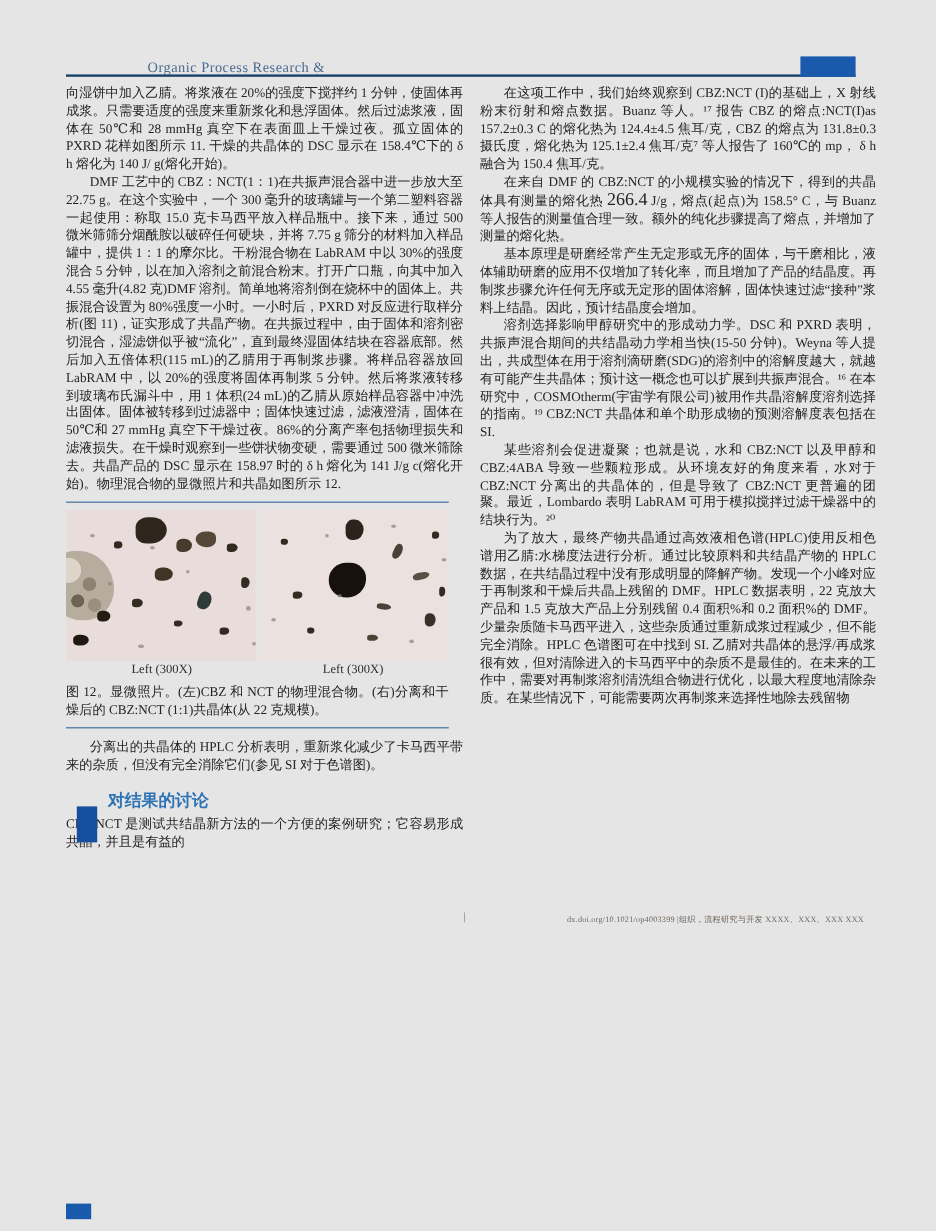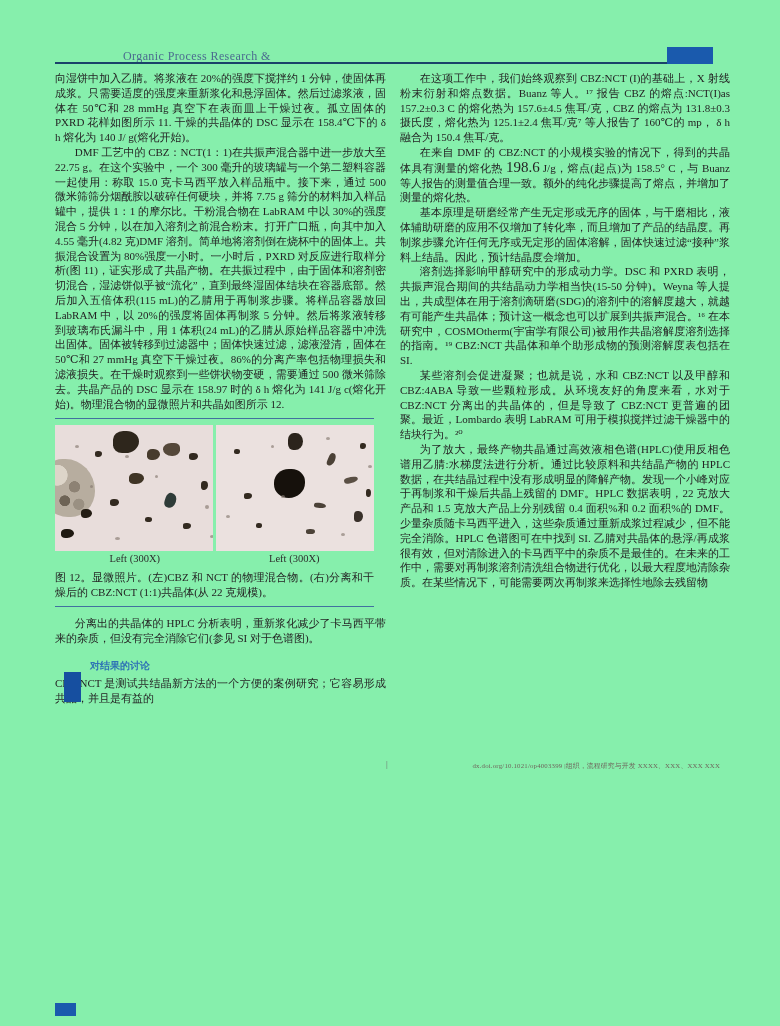--- a/index.html
+++ b/index.html
@@ -1,16 +1,16 @@
 <!DOCTYPE html>
 <html><head>
 <meta charset="utf-8">
 <style>
   html,body{margin:0;padding:0;background:#fff;}
-  .page{position:relative;width:780px;height:1026px;background:#86efac;overflow:hidden;
+  .page{position:relative;width:780px;height:1026px;background:#e5e5e5;overflow:hidden;
         font-family:"Liberation Serif","DejaVu Serif",serif;}
 
   
   .journal-title{position:absolute;left:123px;top:48px;height:14px;overflow:hidden;
                  font-size:12px;line-height:17px;color:#4b6b8f;letter-spacing:.4px;white-space:nowrap;}
   .header-rule{position:absolute;left:55px;top:62px;width:658px;height:2px;background:#1a4369;}
   .header-corner-box{position:absolute;left:667px;top:47px;width:46px;height:17px;background:#1a5aad;}
 
   
   .columns{position:absolute;left:55px;top:71px;width:675px;display:flex;gap:14px;}
@@ -39,21 +39,21 @@
       radial-gradient(circle at 44% 72%, #6e6456 0 10%, rgba(0,0,0,0) 11%),
       radial-gradient(circle at 70% 78%, #9a9082 0 9%,  rgba(0,0,0,0) 10%),
       #b7ad9f;}
   .micro-labels{display:flex;margin-top:2px;}
   .micro-labels span{width:50%;text-align:center;font-size:10.5px;color:#2d2d2d;}
   .caption{margin:6px 0 0 0;text-align:justify;font-size:11px;line-height:14.5px;color:#242424;}
 
   
   .after-fig{margin-top:9px;}
   .discussion{position:relative;margin-top:13px;}
-  .section-heading{margin:0 0 3px 35px;font-size:10px;font-weight:bold;color:#2e73b5;}
+  .section-heading{margin:0 0 3px 35px;font-size:14px;font-weight:bold;color:#2e73b5;}
   .margin-highlight{position:absolute;left:9px;top:13px;width:17px;height:30px;background:#164fa0;z-index:2;}
 
   
   .footer{position:absolute;left:0;top:759px;width:780px;height:14px;}
   .page-mark{position:absolute;left:386px;top:0;font-size:9px;color:#6f6f6f;}
   .doi{position:absolute;right:60px;top:2px;font-size:6.8px;color:#6f655c;letter-spacing:.2px;white-space:nowrap;}
 
   .corner-box-bottom{position:absolute;left:55px;top:1003px;width:21px;height:13px;background:#1a5aad;}
 </style>
 </head>
@@ -129,22 +129,22 @@
       <p class="body ind after-fig">分离出的共晶体的 HPLC 分析表明，重新浆化减少了卡马西平带来的杂质，但没有完全消除它们(参见 SI 对于色谱图)。</p>
 
       <div class="discussion">
         <div class="margin-highlight"></div>
         <h3 class="section-heading">对结果的讨论</h3>
         <p class="body np">CBZ:NCT 是测试共结晶新方法的一个方便的案例研究；它容易形成共晶，并且是有益的</p>
       </div>
     </div>
 
     <div class="col right">
-      <p class="body ind">在这项工作中，我们始终观察到 CBZ:NCT (I)的基础上，X 射线粉末衍射和熔点数据。Buanz 等人。¹⁷ 报告 CBZ 的熔点:NCT(I)as 157.2±0.3 C 的熔化热为 157.6±4.5 焦耳/克，CBZ 的熔点为 131.8±0.3 摄氏度，熔化热为 125.1±2.4 焦耳/克⁷ 等人报告了 160℃的 mp， δ h 融合为 150.4 焦耳/克。</p>
-      <p class="body ind"><span>在来自 DMF 的 CBZ:NCT 的小规模实验的情况下，得到的共晶体具有测量的熔化热 </span><span class="big-num">198.6</span><span> J/g，熔点(起点)为 158.5° C，与 Buanz 等人报告的测量值合理一致。额外的纯化步骤提高了熔点，并增加了测量的熔化热。</span></p>
+      <p class="body ind">在这项工作中，我们始终观察到 CBZ:NCT (I)的基础上，X 射线粉末衍射和熔点数据。Buanz 等人。¹⁷ 报告 CBZ 的熔点:NCT(I)as 157.2±0.3 C 的熔化热为 124.4±4.5 焦耳/克，CBZ 的熔点为 131.8±0.3 摄氏度，熔化热为 125.1±2.4 焦耳/克⁷ 等人报告了 160℃的 mp， δ h 融合为 150.4 焦耳/克。</p>
+      <p class="body ind"><span>在来自 DMF 的 CBZ:NCT 的小规模实验的情况下，得到的共晶体具有测量的熔化热 </span><span class="big-num">266.4</span><span> J/g，熔点(起点)为 158.5° C，与 Buanz 等人报告的测量值合理一致。额外的纯化步骤提高了熔点，并增加了测量的熔化热。</span></p>
       <p class="body ind">基本原理是研磨经常产生无定形或无序的固体，与干磨相比，液体辅助研磨的应用不仅增加了转化率，而且增加了产品的结晶度。再制浆步骤允许任何无序或无定形的固体溶解，固体快速过滤“接种”浆料上结晶。因此，预计结晶度会增加。</p>
       <p class="body ind">溶剂选择影响甲醇研究中的形成动力学。DSC 和 PXRD 表明，共振声混合期间的共结晶动力学相当快(15-50 分钟)。Weyna 等人提出，共成型体在用于溶剂滴研磨(SDG)的溶剂中的溶解度越大，就越有可能产生共晶体；预计这一概念也可以扩展到共振声混合。¹⁶ 在本研究中，COSMOtherm(宇宙学有限公司)被用作共晶溶解度溶剂选择的指南。¹⁹ CBZ:NCT 共晶体和单个助形成物的预测溶解度表包括在 SI.</p>
       <p class="body ind">某些溶剂会促进凝聚；也就是说，水和 CBZ:NCT 以及甲醇和 CBZ:4ABA 导致一些颗粒形成。从环境友好的角度来看，水对于 CBZ:NCT 分离出的共晶体的，但是导致了 CBZ:NCT 更普遍的团聚。最近，Lombardo 表明 LabRAM 可用于模拟搅拌过滤干燥器中的结块行为。²⁰</p>
       <p class="body ind">为了放大，最终产物共晶通过高效液相色谱(HPLC)使用反相色谱用乙腈:水梯度法进行分析。通过比较原料和共结晶产物的 HPLC 数据，在共结晶过程中没有形成明显的降解产物。发现一个小峰对应于再制浆和干燥后共晶上残留的 DMF。HPLC 数据表明，22 克放大产品和 1.5 克放大产品上分别残留 0.4 面积%和 0.2 面积%的 DMF。少量杂质随卡马西平进入，这些杂质通过重新成浆过程减少，但不能完全消除。HPLC 色谱图可在中找到 SI. 乙腈对共晶体的悬浮/再成浆很有效，但对清除进入的卡马西平中的杂质不是最佳的。在未来的工作中，需要对再制浆溶剂清洗组合物进行优化，以最大程度地清除杂质。在某些情况下，可能需要两次再制浆来选择性地除去残留物</p>
     </div>
   </div>
 
   <div class="footer">
     <span class="page-mark">|</span>
     <span class="doi">dx.doi.org/10.1021/op4003399 |组织，流程研究与开发 XXXX、XXX、XXX XXX</span>

